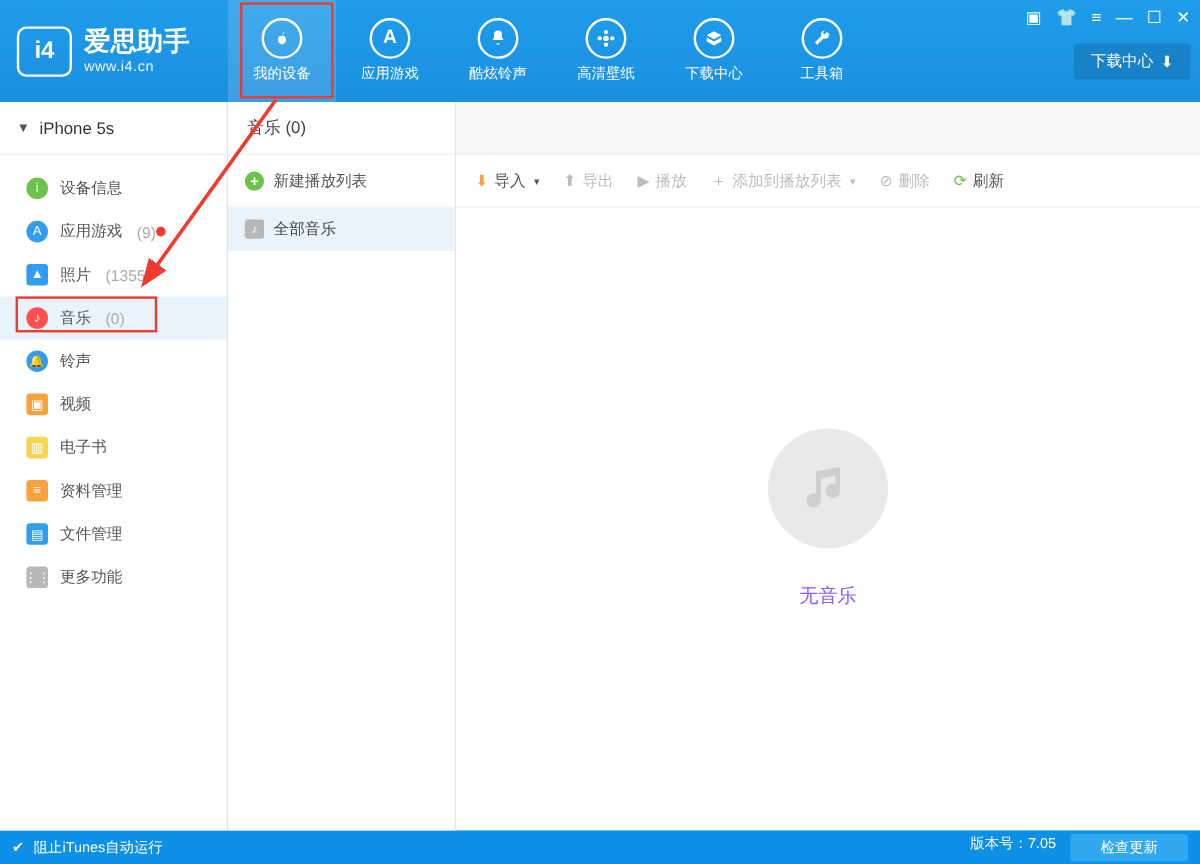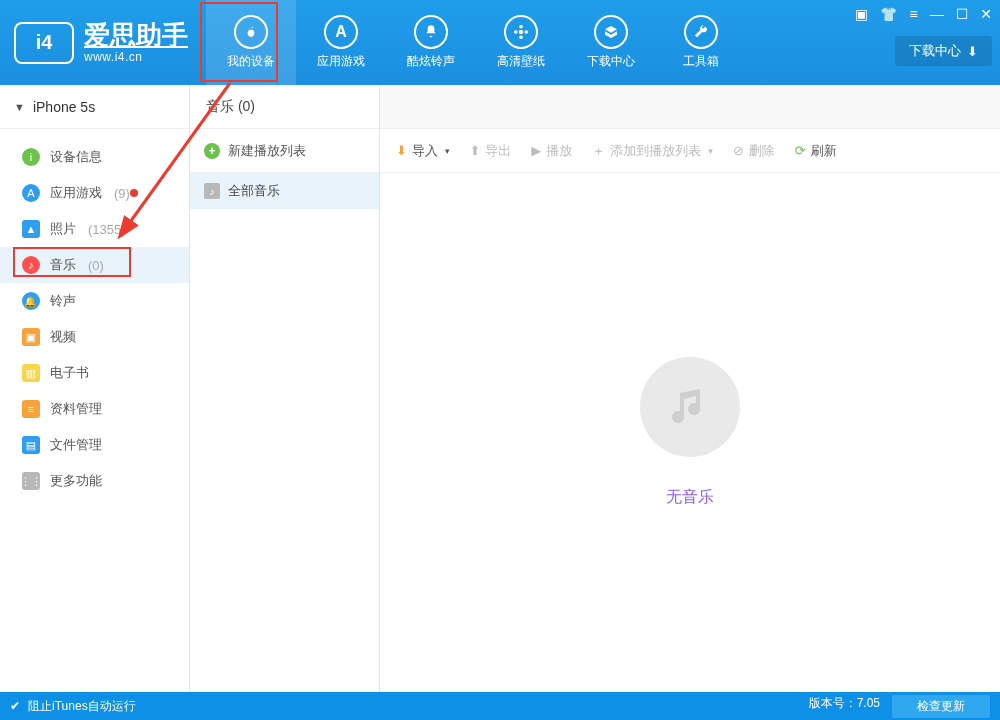--- a/index.html
+++ b/index.html
@@ -14,24 +14,24 @@
     color: #fff;
     position: relative;
   }
   .brand {
     display: flex;
     align-items: center;
     padding: 0 18px 0 14px;
     min-width: 190px;
   }
   .brand-logo {
-    width: 60px; height: 42px; border: 2px solid #fff; border-radius: 8px;
+    width: 46px; height: 42px; border: 2px solid #fff; border-radius: 8px;
     display:flex;align-items:center;justify-content:center;font-weight:bold;font-size:20px;margin-right:10px;
   }
-  .brand-title { font-size: 26px; font-weight: bold; line-height: 1.1; text-decoration: underline; }
+  .brand-title { font-size: 22px; font-weight: bold; line-height: 1.1; }
   .brand-sub { font-size: 12px; opacity: .92; letter-spacing: .5px; }
 
   .top-tabs { display:flex; }
   .top-tab {
     width: 90px;
     display:flex;flex-direction:column;align-items:center;justify-content:center;
     cursor:pointer; gap:4px; position:relative;
   }
   .top-tab.active { background: rgba(255,255,255,.15); }
   .top-tab .icon-circle {

